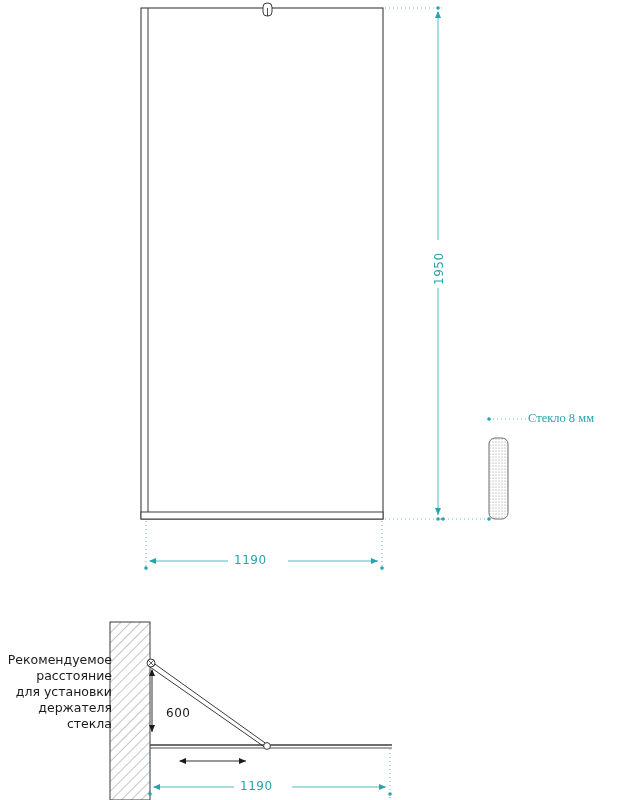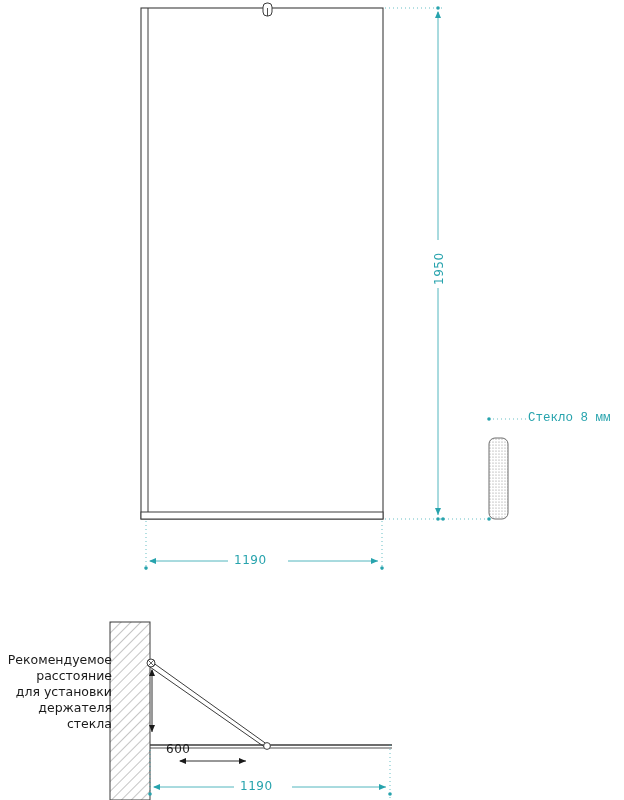--- a/index.html
+++ b/index.html
@@ -45,21 +45,21 @@
     line-height: 16px;
     text-align: right;
     white-space: pre-line;
     font-family: "DejaVu Sans", sans-serif;
   }
   .glass-label {
     position: absolute;
     color: #27a3ad;
     font-size: 12.5px;
     white-space: nowrap;
-    font-family: Liberation Mono, monospace;
+    font-family: Liberation Serif, serif;
   }
 </style>
 </head>
 <body>
 
 <div id="stage">
 
   <svg class="diagram" viewBox="0 0 624 800">
     <defs>
       <pattern id="hatch" width="7" height="7" patternTransform="rotate(45)" patternUnits="userSpaceOnUse">
@@ -154,17 +154,17 @@
 
   <div class="dim-label" style="left: 234px; top: 553px;">1190</div>
 
   <div class="glass-label" style="left: 528px; top: 411px;">Стекло 8 мм</div>
 
   <div class="note-text" style="left: 4px; top: 652px; width: 108px;">Рекомендуемое
 расстояние
 для установки
 держателя стекла</div>
 
-  <div class="dim-label" style="left: 166px; top: 742px; color:#1a1a1a;">600</div>
+  <div class="dim-label" style="left: 166px; top: 706px; color:#1a1a1a;">600</div>
 
   <div class="dim-label" style="left: 240px; top: 779px;">1190</div>
 
 </div>
 
 </body></html>

